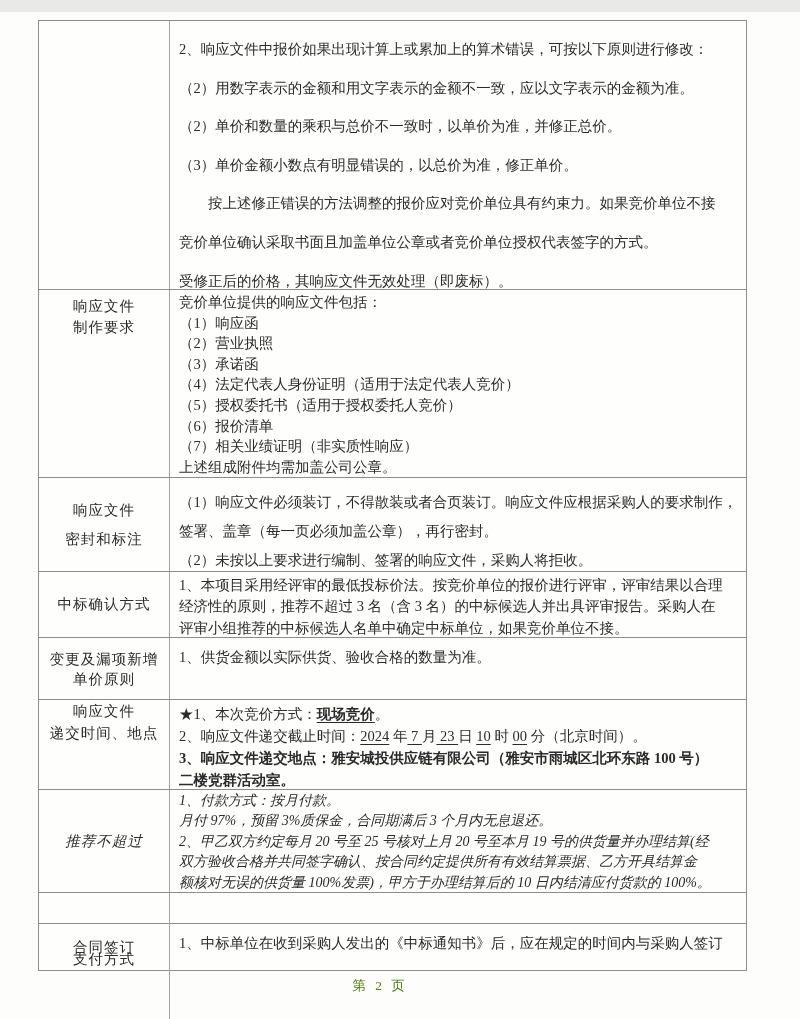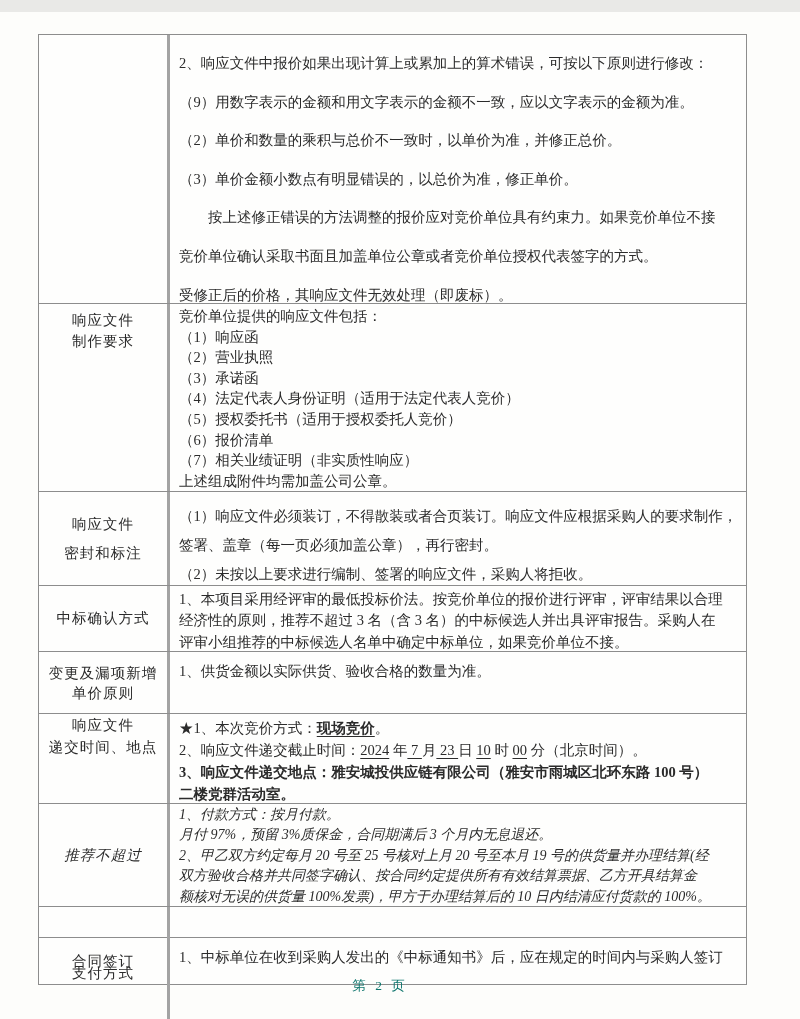--- a/index.html
+++ b/index.html
@@ -17,36 +17,36 @@
   }
   .top-strip {
     position: absolute;
     top: 0; left: 0;
     width: 800px; height: 12px;
     background: #e9e9e7;
   }
   .doc-table {
     position: absolute;
     left: 38px;
-    top: 34px;
+    top: 20px;
     width: 709px;
     border: 1px solid #8d8d8d;
     box-sizing: border-box;
     background: #fefefd;
   }
   .row {
     display: flex;
     border-bottom: 1px solid #8d8d8d;
     box-sizing: border-box;
   }
   .row:last-child { border-bottom: none; }
   .label {
     flex: 0 0 131px;
     width: 131px;
-    border-right: 3px solid #a3a3a3;
+    border-right: 1px solid #a3a3a3;
     box-sizing: border-box;
     display: flex;
     flex-direction: column;
     align-items: center;
     justify-content: center;
     text-align: center;
     font-size: 14.5px;
     letter-spacing: 1px;
     line-height: 36px;
     color: #2b2b2b;
@@ -103,34 +103,34 @@
   .row:nth-child(9) .line { line-height: 20px; }
 
   .footer {
     position: absolute;
     top: 977px;
     left: 0;
     width: 760px;
     text-align: center;
     font-size: 13.5px;
     letter-spacing: 3px;
-    color: #0f766e;
+    color: #4d7c0f;
   }
 </style>
 </head>
 <body>
 
 <div class="top-strip"></div>
 
 <div class="doc-table">
     <div class="row">
       <div class="label"></div>
       <div class="content">
         <div class="line">2、响应文件中报价如果出现计算上或累加上的算术错误，可按以下原则进行修改：</div>
-        <div class="line">（9）用数字表示的金额和用文字表示的金额不一致，应以文字表示的金额为准。</div>
+        <div class="line">（2）用数字表示的金额和用文字表示的金额不一致，应以文字表示的金额为准。</div>
         <div class="line">（2）单价和数量的乘积与总价不一致时，以单价为准，并修正总价。</div>
         <div class="line">（3）单价金额小数点有明显错误的，以总价为准，修正单价。</div>
         <div class="line">　　按上述修正错误的方法调整的报价应对竞价单位具有约束力。如果竞价单位不接</div>
         <div class="line">竞价单位确认采取书面且加盖单位公章或者竞价单位授权代表签字的方式。</div>
         <div class="line">受修正后的价格，其响应文件无效处理（即废标）。</div>
       </div>
     </div>
     <div class="row">
       <div class="label">
         <div class="line">响应文件</div>

